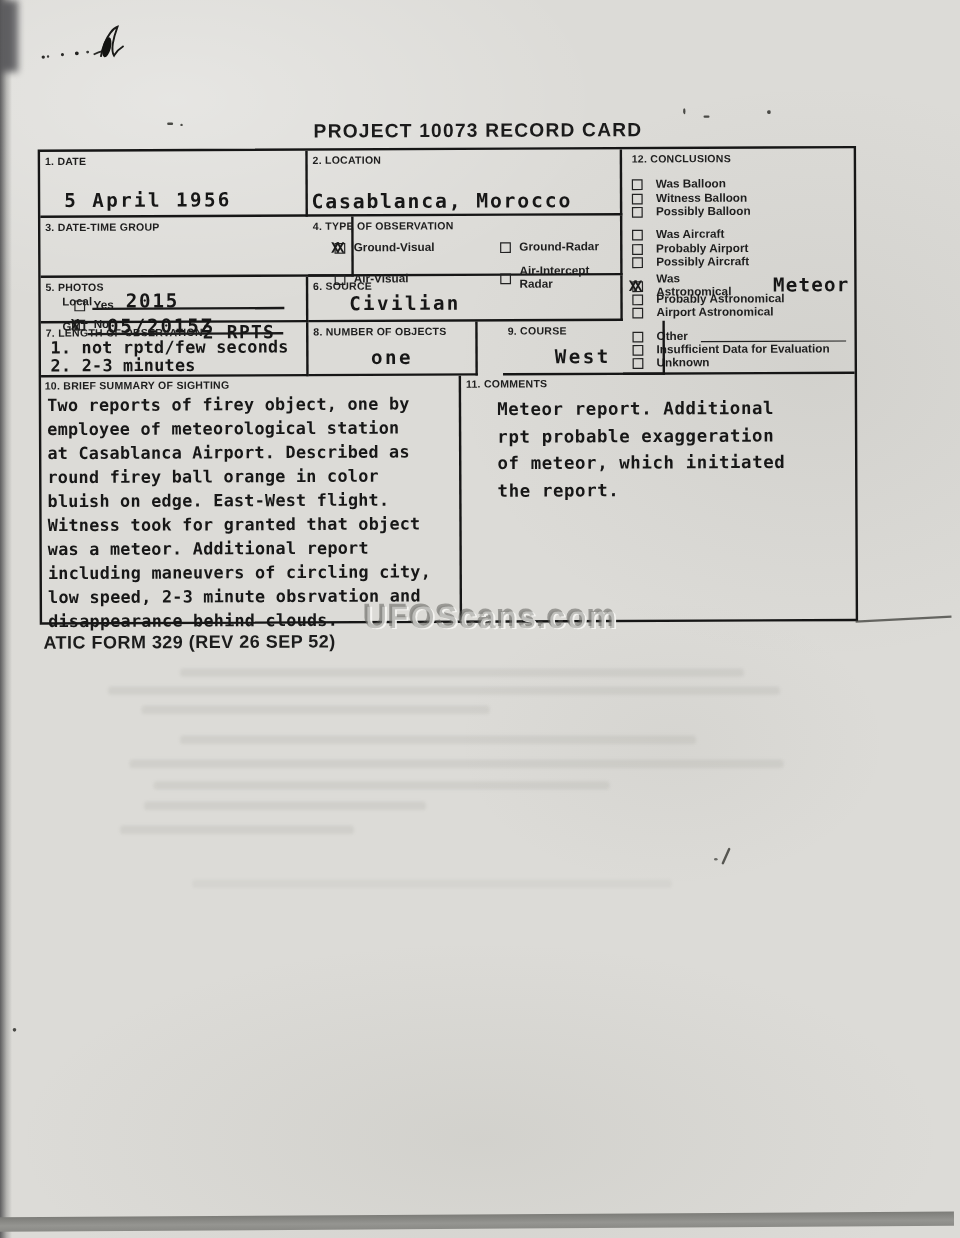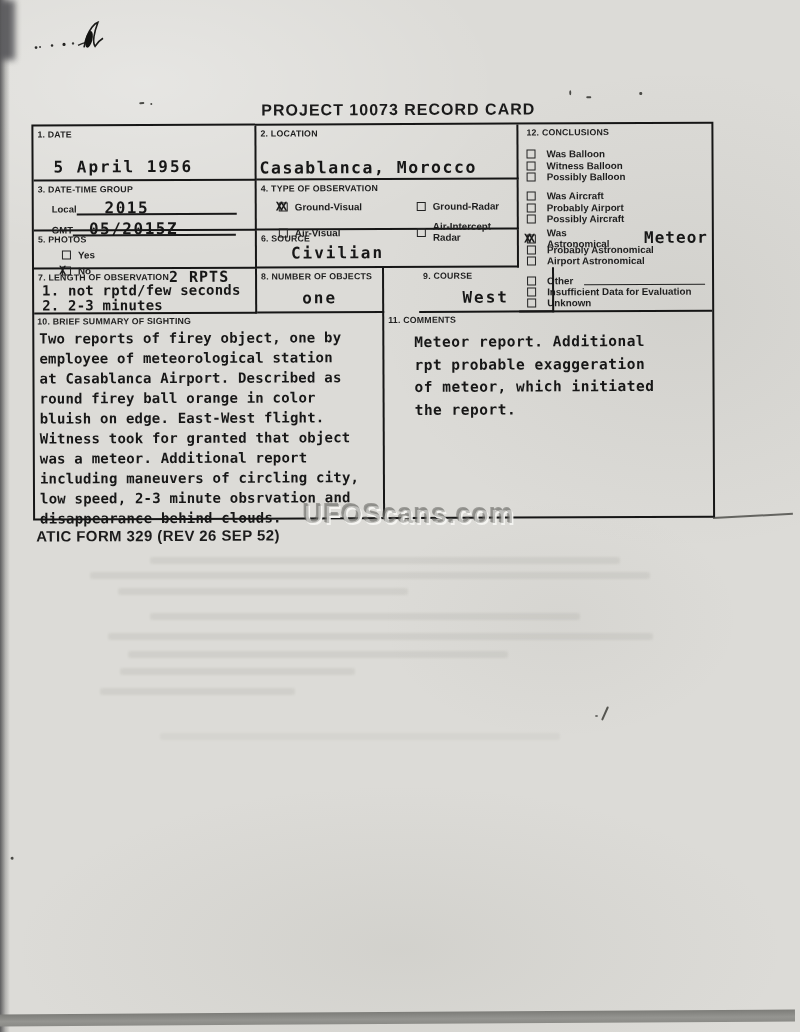--- a/index.html
+++ b/index.html
@@ -59,21 +59,21 @@
 
   
   .val-date{position:absolute;left:20px;bottom:3px;}
   .val-loc{position:absolute;left:3px;bottom:1px;font-size:16.5px;letter-spacing:1.5px;}
   .dtg-row{display:flex;align-items:flex-end;margin:4px 0 0 18px;}
   .dtg-row .rlbl{font-size:9.5px;font-weight:bold;color:#1e1e1e;padding-bottom:1px;}
   .fill{border-bottom:2px solid #1a1a1a;display:flex;align-items:flex-end;}
   .fill-local{width:160px;}
   .fill-gmt{width:163px;text-align:center;}
   .fill .typed{font-size:16px;letter-spacing:1.5px;line-height:15px;position:relative;top:2px;}
-  .ind-local{margin-left:28px;}
+  .ind-local{margin-left:28px;margin-top:43px;}
   .ind-gmt{margin-left:16px;}
 
   .obs-grid{display:grid;grid-template-columns:138px auto;row-gap:9px;margin:8px 0 0 22px;}
   .photos-stack{display:flex;flex-direction:column;gap:5px;margin:5px 0 0 28px;}
   .val-source{position:absolute;left:34px;bottom:4px;}
   .len-head{display:flex;align-items:flex-end;padding:3px 0 0 4px;}
   .len-rpts{font-size:15px;letter-spacing:1px;line-height:10px;}
   .len-entries{font-size:14px;line-height:15px;letter-spacing:.2px;margin:1px 0 0 8px;}
   .val-center{position:absolute;left:0;right:0;bottom:4px;text-align:center;}
 
@@ -212,21 +212,21 @@
             <span>Insufficient Data for Evaluation</span>
           </div>
           <div class="cl-item">
             <span class="cbx"></span>
             <span>Unknown</span>
           </div>
         </div>
       </div>
     </div>
 
-    <div class="cell br bb" style="left:0;top:55px;width:223px;height:50px;">
+    <div class="cell br bb" style="left:0;top:55px;width:261px;height:50px;">
       <div class="lbl lbl-pad">3. DATE-TIME GROUP</div>
       <div class="dtg-row">
         <span class="rlbl">Local</span>
         <span class="fill fill-local">
           <span class="typed ind-local">2015</span>
         </span>
       </div>
       <div class="dtg-row">
         <span class="rlbl">GMT</span>
         <span class="fill fill-gmt">
@@ -278,21 +278,21 @@
 
     <div class="cell br bb" style="left:0;top:143px;width:223px;height:45px;">
       <div class="len-head">
         <span class="lbl">7. LENGTH OF OBSERVATION</span>
         <span class="typed len-rpts">2 RPTS</span>
       </div>
       <div class="typed pre len-entries">1. not rptd/few seconds
 2. 2-3 minutes</div>
     </div>
 
-    <div class="cell br bb" style="left:223px;top:143px;width:127px;height:45px;">
+    <div class="cell br bb" style="left:223px;top:143px;width:141px;height:45px;">
       <div class="lbl lbl-pad">8. NUMBER OF OBJECTS</div>
       <div class="typed t-lg val-center">one</div>
     </div>
 
     <div class="cell br bb" style="left:350px;top:143px;width:135px;height:45px;margin-left:35px;">
       <div class="lbl lbl-pad">9. COURSE</div>
       <div class="typed t-lg val-center">West</div>
     </div>
 
     <div class="cell br" style="left:0;top:188px;width:350px;height:204px;">

